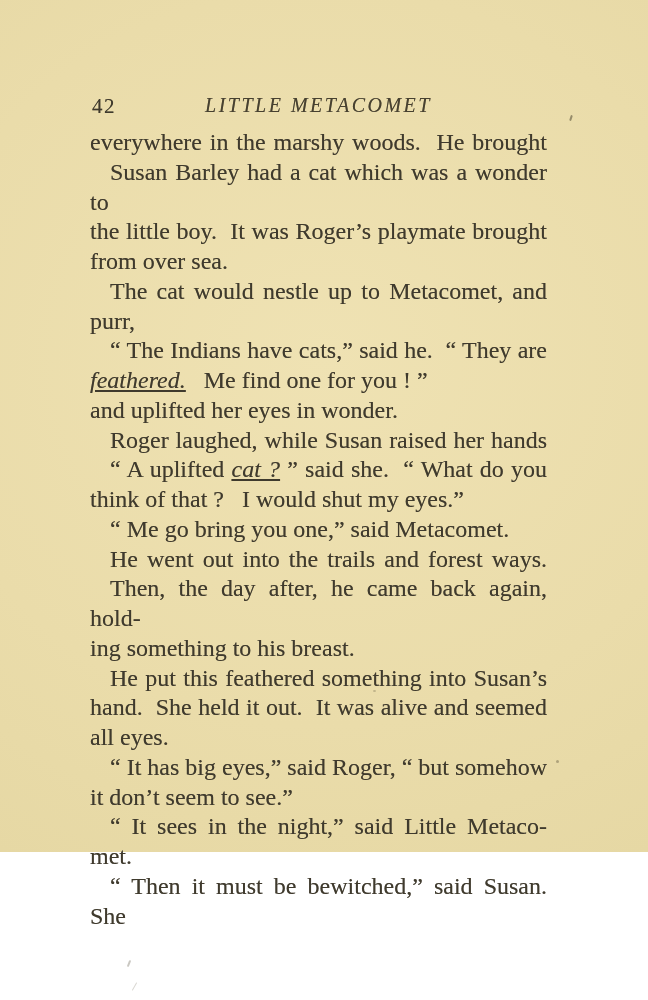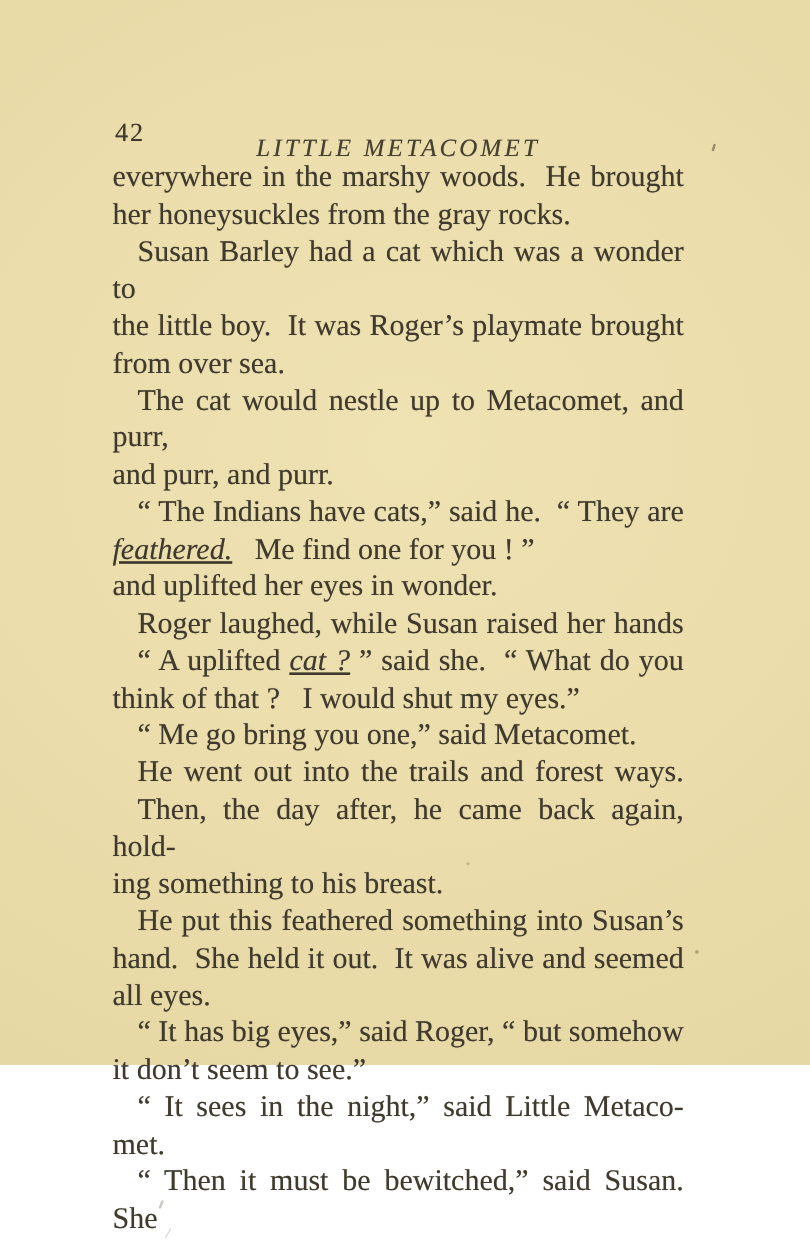--- a/index.html
+++ b/index.html
@@ -16,21 +16,21 @@
   .headrow {
     position: absolute; top: 94px; left: 90px; width: 457px; height: 26px;
     color: #3f3a2d;
   }
   .pagenum {
     position: absolute; left: 2px; top: 0;
     font-size: 21px; letter-spacing: 1.5px;
     text-shadow: 0 0 0.6px rgba(63,58,45,.55);
   }
   .runhead {
-    position: absolute; left: 0; right: 0; top: 14px; text-align: center;
+    position: absolute; left: 0; right: 0; top: 0; text-align: center;
     font-style: italic; font-size: 20px; letter-spacing: 2.5px;
     color: #474130;
     text-shadow: 0 0 0.6px rgba(63,58,45,.5);
   }
   .textblock {
     position: absolute; top: 128px; left: 90px; width: 457px;
     font-size: 24px; color: #3f3a2d;
     text-shadow: 0 0 0.6px rgba(63,58,45,.5);
   }
   .line {
@@ -54,26 +54,24 @@
 
 <div class="page">
 
   <div class="headrow">
     <span class="pagenum">42</span>
     <span class="runhead">LITTLE METACOMET</span>
   </div>
 
   <div class="textblock" id="text-block">
       <div class="line j"><span>everywhere in the marshy woods.  He brought</span></div>
-      <div class="line"><span>her honeysuckles from the gray rocks.</span></div>
       <div class="line ind j"><span>Susan Barley had a cat which was a wonder to</span></div>
       <div class="line j"><span>the little boy.  It was Roger’s playmate brought</span></div>
       <div class="line"><span>from over sea.</span></div>
       <div class="line ind j"><span>The cat would nestle up to Metacomet, and purr,</span></div>
-      <div class="line"><span>and purr, and purr.</span></div>
       <div class="line ind j"><span>“ The Indians have cats,” said he.  “ They are</span></div>
       <div class="line"><span class="it">feathered.</span><span>   Me find one for you ! ”</span></div>
       <div class="line"><span>and uplifted her eyes in wonder.</span></div>
       <div class="line ind j"><span>Roger laughed, while Susan raised her hands</span></div>
       <div class="line ind j"><span>“ A uplifted </span><span class="it">cat ?</span><span> ” said she.  “ What do you</span></div>
       <div class="line"><span>think of that ?   I would shut my eyes.”</span></div>
       <div class="line ind"><span>“ Me go bring you one,” said Metacomet.</span></div>
       <div class="line ind j"><span>He went out into the trails and forest ways.</span></div>
       <div class="line ind j"><span>Then, the day after, he came back again, hold-</span></div>
       <div class="line"><span>ing something to his breast.</span></div>

